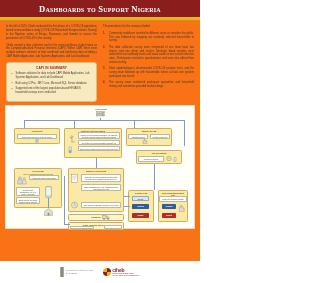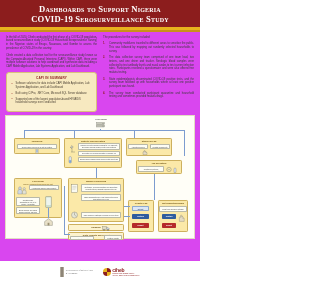--- a/index.html
+++ b/index.html
@@ -2,21 +2,21 @@
 <html><head>
 <meta charset="utf-8">
 <style>
   * { box-sizing: border-box; margin: 0; padding: 0; }
   html, body {
     width: 200px; height: 283px;
     background: #ffffff;
     font-family: "Liberation Sans", sans-serif;
     overflow: hidden;
   }
-  .page { position: relative; width: 200px; height: 283px; background: #d946ef; }
+  .page { position: relative; width: 200px; height: 283px; background: #f97316; }
 
   
   .header {
     background: #8c1d1d;
     padding: 4px 6px 3px 6px;
     text-align: center;
   }
   .header h1 {
     font-family: "Liberation Serif", serif;
     color: #ffffff;
@@ -211,21 +211,20 @@
   .ciheb-sub { font-size: 1.5px; color: #8c1d1d; line-height: 1.8px; }
 </style>
 </head>
 <body>
 
 <div class="page">
 
   <div class="header">
     <h1>
       <span>Dashboards to Support Nigeria</span><br>
-      <span>COVID-19 Serosurveillance Study</span>
     </h1>
   </div>
   <div class="gold-stripe"></div>
   <div class="gold-stripe2"></div>
 
   <div class="cols">
 
     <div class="col">
       <p class="body">In the fall of 2020, Ciheb conducted the first phase of a COVID-19 population-based serosurveillance study (COVID-19 Household Seroprevalence Survey) in the Nigerian states of Enugu, Nasarawa, and Gombe to assess the prevalence of COVID-19 in the country.</p>
       <p class="body">Ciheb created a data collection tool for the serosurveillance study known as the Computer-Assisted Personal Interview (CAPI). Within CAPI, there were multiple software solutions to help coordinate and synthesize data including a CAPI Mobile Application, Lab Systems Application, and Lab Dashboard.</p>

